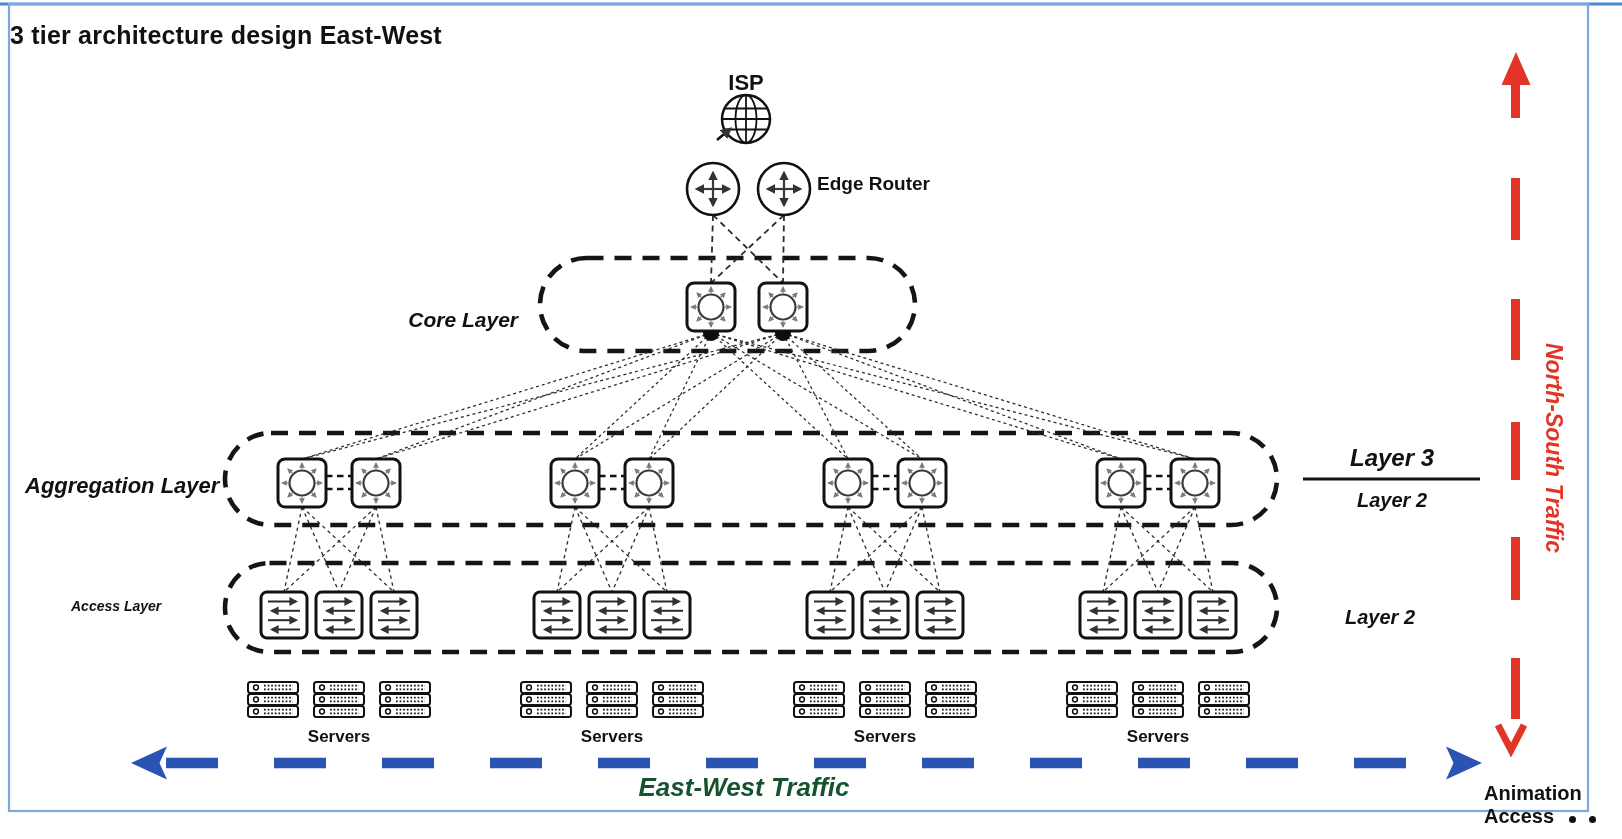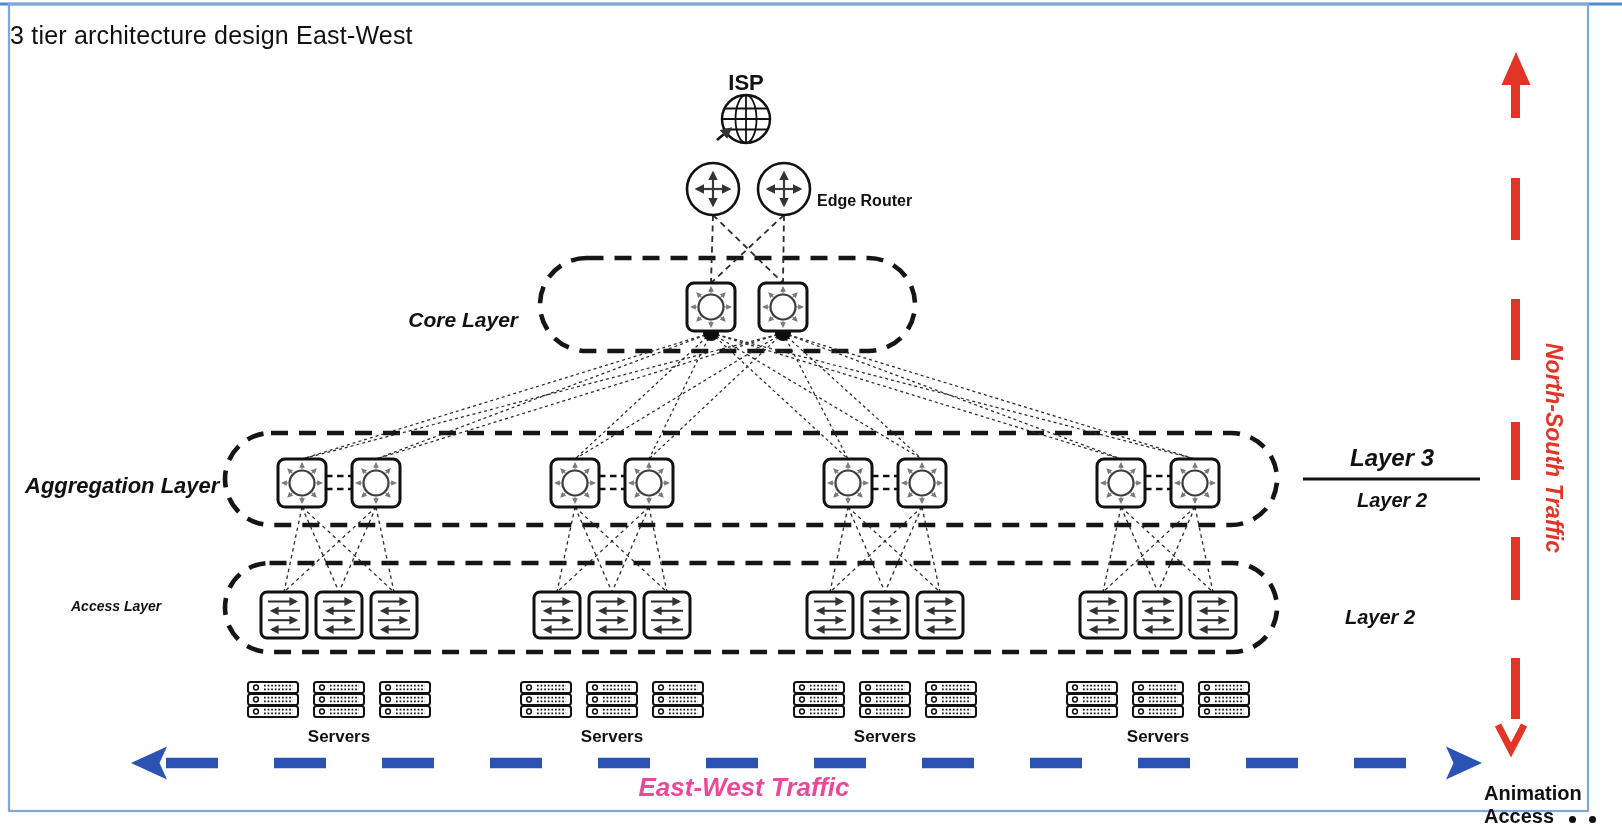--- a/index.html
+++ b/index.html
@@ -5,22 +5,22 @@
   html,body{margin:0;padding:0;background:#ffffff;}
   body{width:1622px;height:839px;overflow:hidden;
        font-family:"Liberation Sans","DejaVu Sans",sans-serif;}
   #app{position:relative;width:1622px;height:839px;background:#fff;}
   #dsvg{position:absolute;left:0;top:0;z-index:1;}
   .lbl{position:absolute;z-index:2;color:#111;white-space:nowrap;}
   .bold{font-weight:bold;}
   .bi{font-weight:bold;font-style:italic;}
   .center{text-align:center;}
   .right{text-align:right;}
-  .title{font-size:25px;font-weight:normal;line-height:28px;text-align:center;letter-spacing:.2px;}
-  .blue-text{color:#ec4899;}
+  .title{font-size:25px;font-weight:bold;line-height:28px;text-align:center;letter-spacing:.2px;}
+  .blue-text{color:#14532d;}
   .red-text{color:#e23526;}
   .rot90{transform:rotate(90deg);transform-origin:center center;}
   .wm-line1{font-size:20px;font-weight:bold;line-height:24px;}
   .wm-line2{font-size:20px;font-weight:bold;line-height:22px;display:flex;align-items:center;}
   .wm-dot{display:inline-block;width:7px;height:7px;border-radius:50%;background:#111;margin-left:13px;}
   .wm-dot.first{margin-left:15px;}
 </style>
 </head>
 <body>
 
@@ -506,21 +506,21 @@
         <polygon points="1482,763 1446,746.5 1453.5,763 1446,779.5" fill="#2b53b4"></polygon>
       </g>
     </svg>
 
   <div class="lbl title" style="left:10px;top:21px;width:392px;">
     <div>3 tier architecture design East-West</div>
   </div>
 
   <div class="lbl bold center" style="left:696px;top:70px;width:100px;font-size:22px;">ISP</div>
 
-  <div class="lbl bold" style="left:817px;top:192px;font-size:16px;">Edge Router</div>
+  <div class="lbl bold" style="left:817px;top:173px;font-size:19px;">Edge Router</div>
 
   <div class="lbl bi right" style="left:318px;top:296px;width:200px;font-size:21px;margin-top:12px;">Core Layer</div>
 
   <div class="lbl bi" style="left:25px;top:473px;font-size:22px;font-style:italic;">Aggregation Layer</div>
 
   <div class="lbl bi" style="left:71px;top:598px;font-size:14px;">Access Layer</div>
 
   <div class="lbl bi center" style="left:1312px;top:444px;width:160px;font-size:24px;font-style:italic;">Layer 3</div>
 
   <div class="lbl bi center" style="left:1312px;top:489px;width:160px;font-size:20px;">Layer 2</div>

